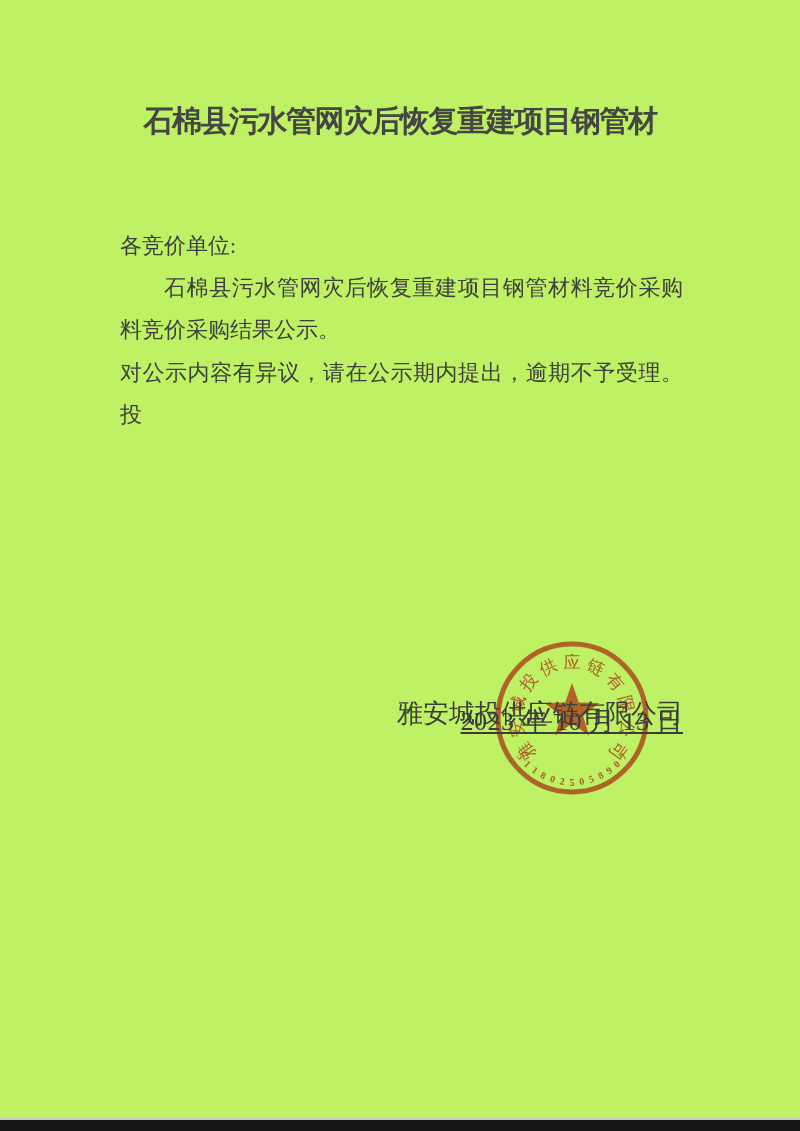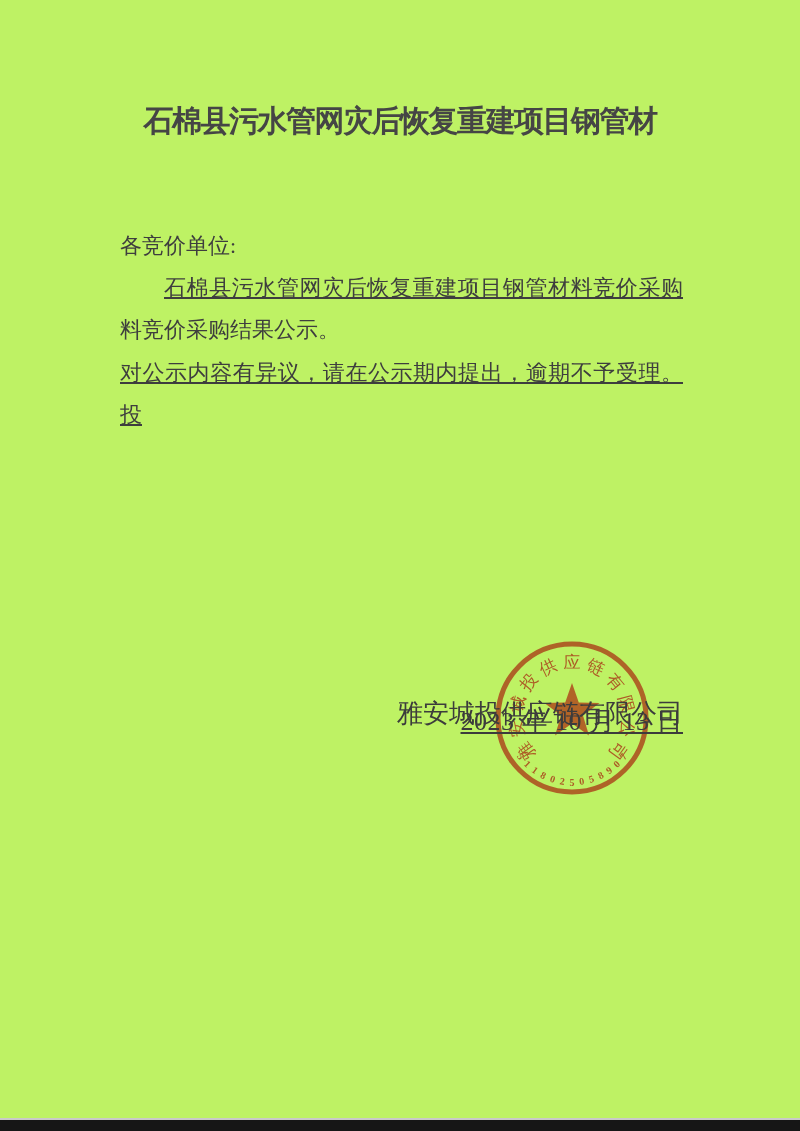--- a/index.html
+++ b/index.html
@@ -21,21 +21,20 @@
   .title.l2{top:163px;letter-spacing:4.5px;}
   .body-text{
     position:absolute;left:120px;top:225px;width:563px;
     font-size:22px;line-height:42.2px;color:#3e3e3e;
   }
   .body-line{height:42.2px;white-space:nowrap;}
   .body-line.just{
     white-space:normal;
     text-align:justify;
     text-align-last:justify;
-    text-decoration:underline;
   }
   .body-line.ind{padding-left:44px;}
   .body-line.ind.just{width:519px;}
   .sig{
     position:absolute;right:117px;
     font-size:26px;color:#3c3c3c;
     text-align:right;white-space:nowrap;
     z-index:3;
   }
   .sig.company{top:696px;}

